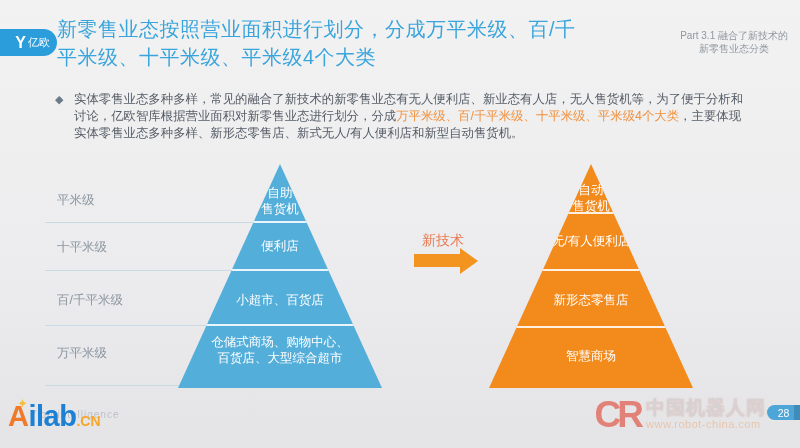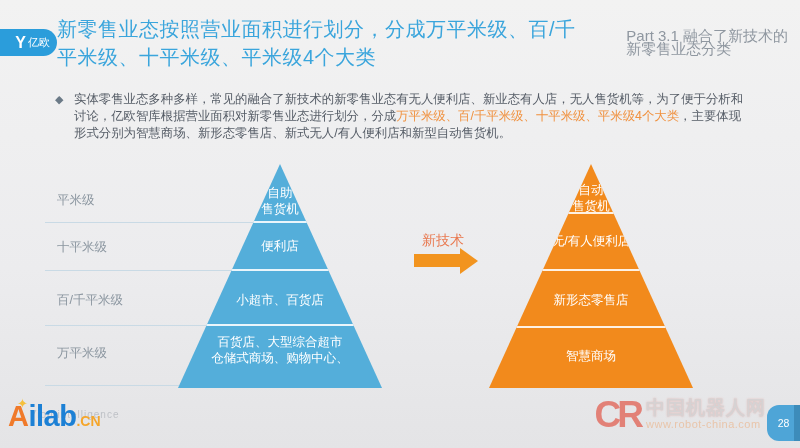--- a/index.html
+++ b/index.html
@@ -9,22 +9,22 @@
     font-family:"Liberation Sans", sans-serif;
   }
   
   .logo-pill { position:absolute; left:-12px; top:29px; width:62px; height:27px;
     background:#2b9ddb; border-radius:14px; display:flex; align-items:center;
     justify-content:flex-end; padding-right:7px; color:#fff; z-index:3; }
   .logo-glyph { font-weight:bold; font-size:16px; margin-right:2px; }
   .logo-text { font-size:11px; }
   .title { position:absolute; left:57px; top:15px; color:#3aa5dc; font-size:20px;
     line-height:28px; letter-spacing:0.5px; white-space:nowrap; }
-  .part-ref { position:absolute; right:12px; top:29px; text-align:left;
-    color:#8f97a0; font-size:15px; line-height:13px; }
+  .part-ref { position:absolute; right:12px; top:29px; text-align:center;
+    color:#8f97a0; font-size:10px; line-height:13px; }
   
   .bullet { position:absolute; left:55px; top:93px; color:#6b7a87; font-size:11px; }
   .body-text { position:absolute; left:74px; top:91px; color:#555c66;
     font-size:12.4px; line-height:17px; white-space:nowrap; }
   .hl { color:#f0913f;margin-top:32px; }
   
   .side-label { position:absolute; left:57px; color:#8a959f; font-size:12.5px; white-space:nowrap; }
   .side-line { position:absolute; left:45px; height:1px; background:#c9dae5; }
   
   .pyramid { position:absolute; top:164px; width:204px; height:224px;
@@ -48,21 +48,21 @@
     font-size:29px; color:#1c80d5; letter-spacing:-0.5px; }
   .ailab-a { color:#f07a2a; position:relative; }
   .ailab-star { position:absolute; left:17px; top:396px; color:#f5c03e; font-size:13px; z-index:3; }
   .ailab-tld { font-size:14px; color:#f5a62b; letter-spacing:0;margin-top:7px; }
   .cr-group { position:absolute; right:34px; top:396px; display:flex; align-items:center; gap:6px; }
   .cr-logo { font-size:37px; font-weight:900; color:#e2695c; letter-spacing:-4px;
     opacity:0.8; line-height:37px; }
   .cr-title { font-size:19px; font-weight:bold; color:#d6d2d3;
     text-shadow:0 0 2px rgba(226,105,92,0.35); letter-spacing:1px; line-height:20px; }
   .cr-url { font-size:11px; color:#e9c5aa; letter-spacing:0.5px; line-height:13px; }
-  .page-badge { position:absolute; right:0; top:405px; width:33px; height:36px;
+  .page-badge { position:absolute; right:0; top:405px; width:33px; height:15px;
     background:#4ea5d7; border-radius:12px 0 0 12px; color:#fff; font-size:10.5px;
     display:flex; align-items:center; justify-content:center;
     box-shadow:inset -6px 0 0 rgba(42,110,150,0.45); }
 </style>
 </head>
 <body>
 
 <div class="slide">
 
   <div class="logo-pill">
@@ -77,21 +77,21 @@
 
   <div class="part-ref">
     <div>Part 3.1 融合了新技术的</div>
     <div>新零售业态分类</div>
   </div>
 
   <span class="bullet">◆</span>
   <div class="body-text">
     <div>实体零售业态多种多样，常见的融合了新技术的新零售业态有无人便利店、新业态有人店，无人售货机等，为了便于分析和</div>
     <div><span>讨论，亿欧智库根据营业面积对新零售业态进行划分，分成</span><span class="hl">万平米级、百/千平米级、十平米级、平米级4个大类</span><span>，主要体现</span></div>
-    <div>形式分别为智慧商场、新形态零售店、新式无人/有人便利店和新型自动售货机。</div>
+    <div>实体零售业态多种多样、新形态零售店、新式无人/有人便利店和新型自动售货机。</div>
   </div>
 
   <div class="side-label" style="top:192px;">平米级</div>
   <div class="side-label" style="top:239px;">十平米级</div>
   <div class="side-label" style="top:292px;">百/千平米级</div>
   <div class="side-label" style="top:345px;">万平米级</div>
   <div class="side-line" style="top:222px; width:208px;"></div>
   <div class="side-line" style="top:270px; width:187px;"></div>
   <div class="side-line" style="top:325px; width:162px;"></div>
   <div class="side-line" style="top:385px; width:134px;"></div>
@@ -104,22 +104,22 @@
       <div>自助</div>
       <div>售货机</div>
     </div>
     <div class="pyr-text" style="top:74px;">
       <div>便利店</div>
     </div>
     <div class="pyr-text" style="top:128px;">
       <div>小超市、百货店</div>
     </div>
     <div class="pyr-text" style="top:170px;">
+      <div>仓储式商场、购物中心、</div>
       <div>百货店、大型综合超市</div>
-      <div>仓储式商场、购物中心、</div>
     </div>
   </div>
 
   <div class="newtech-label">新技术</div>
   <div class="arrow-rect"></div>
   <div class="arrow-head"></div>
 
   <div class="pyramid right">
     <div class="pyr-divider" style="top:48px;"></div>
     <div class="pyr-divider" style="top:105px;"></div>

